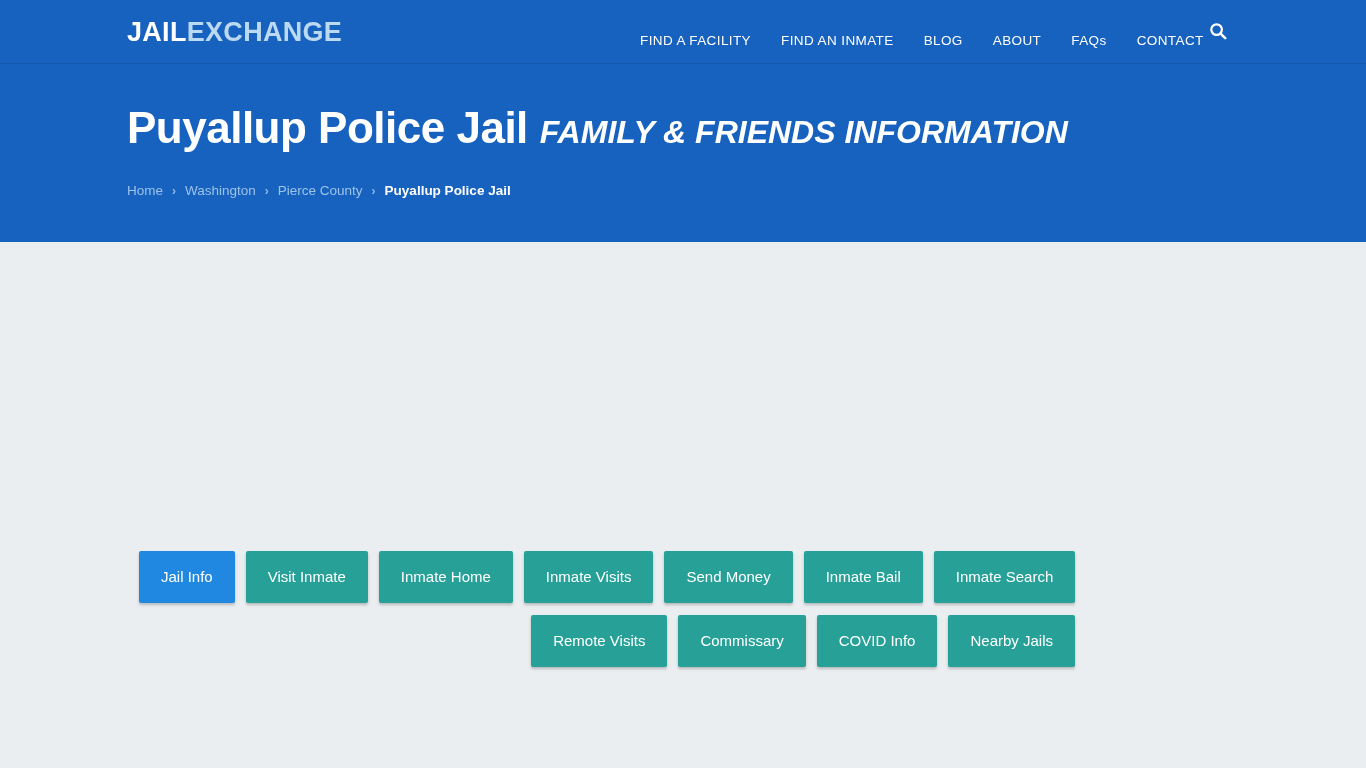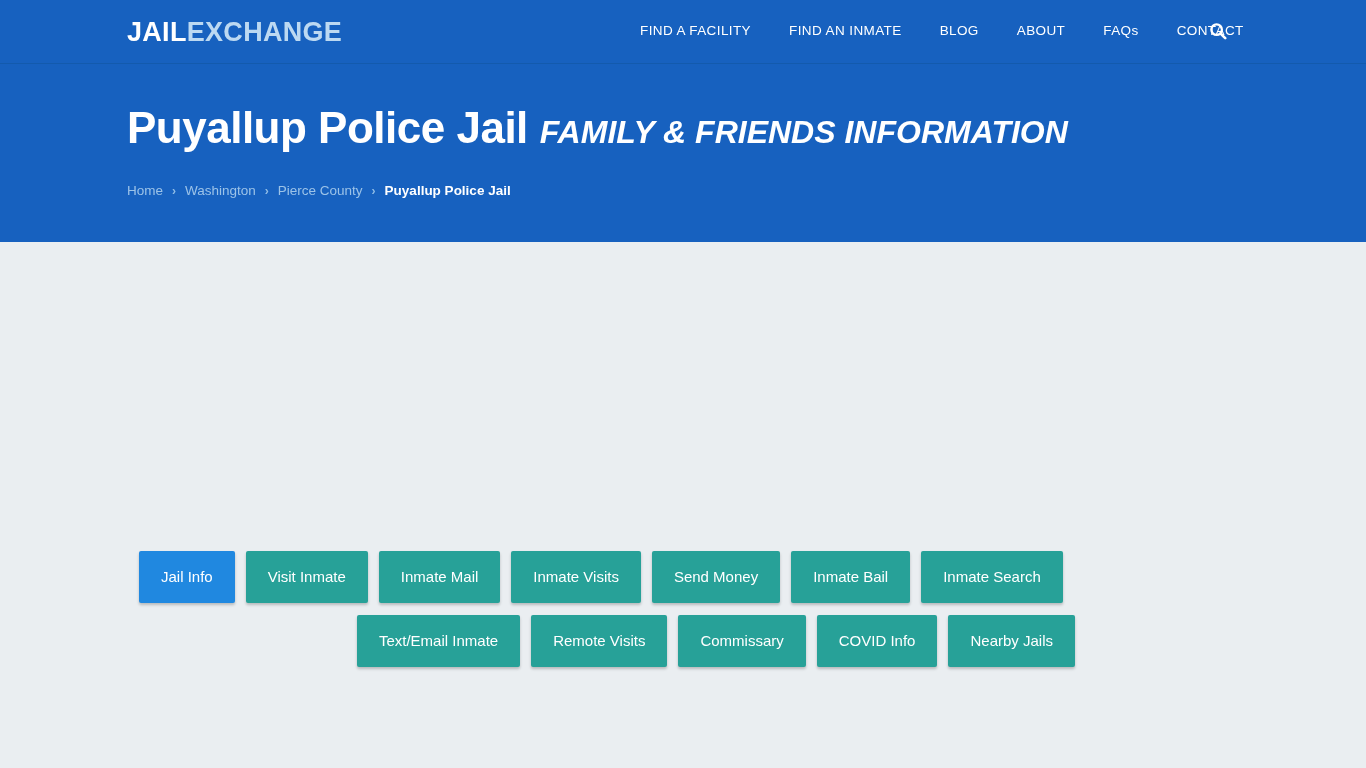--- a/index.html
+++ b/index.html
@@ -52,24 +52,24 @@
     line-height: 32px;
     white-space: nowrap;
     cursor: pointer;
   }
   .brand .brand-jail { color: #ffffff; }
   .brand .brand-exchange { color: #bcd9f2; }
 
   .nav {
     position: absolute;
     left: 640px;
-    top: 22px;
+    top: 32px;
     display: flex;
     align-items: center;
-    gap: 8px;
+    gap: 0;
   }
 
   .nav-item {
     color: #ffffff;
     font-size: 13.5px;
     line-height: 18px;
     letter-spacing: 0.4px;
     text-decoration: none;
     white-space: nowrap;
     margin-right: 30px;
@@ -243,29 +243,28 @@
 
   </div>
 
   <div class="main">
 
     <div class="tabs">
 
       <div class="tab-row tab-row-1">
         <button class="tab active">Jail Info</button>
         <button class="tab">Visit Inmate</button>
-        <button class="tab">Inmate Mail</button>
+        <button class="tab">Inmate Home</button>
         <button class="tab">Inmate Visits</button>
         <button class="tab">Send Money</button>
         <button class="tab">Inmate Bail</button>
         <button class="tab">Inmate Search</button>
       </div>
 
       <div class="tab-row tab-row-2">
-        <button class="tab">Text/Email Inmate</button>
         <button class="tab">Remote Visits</button>
         <button class="tab">Commissary</button>
         <button class="tab">COVID Info</button>
         <button class="tab">Nearby Jails</button>
       </div>
 
     </div>
 
   </div>
 

